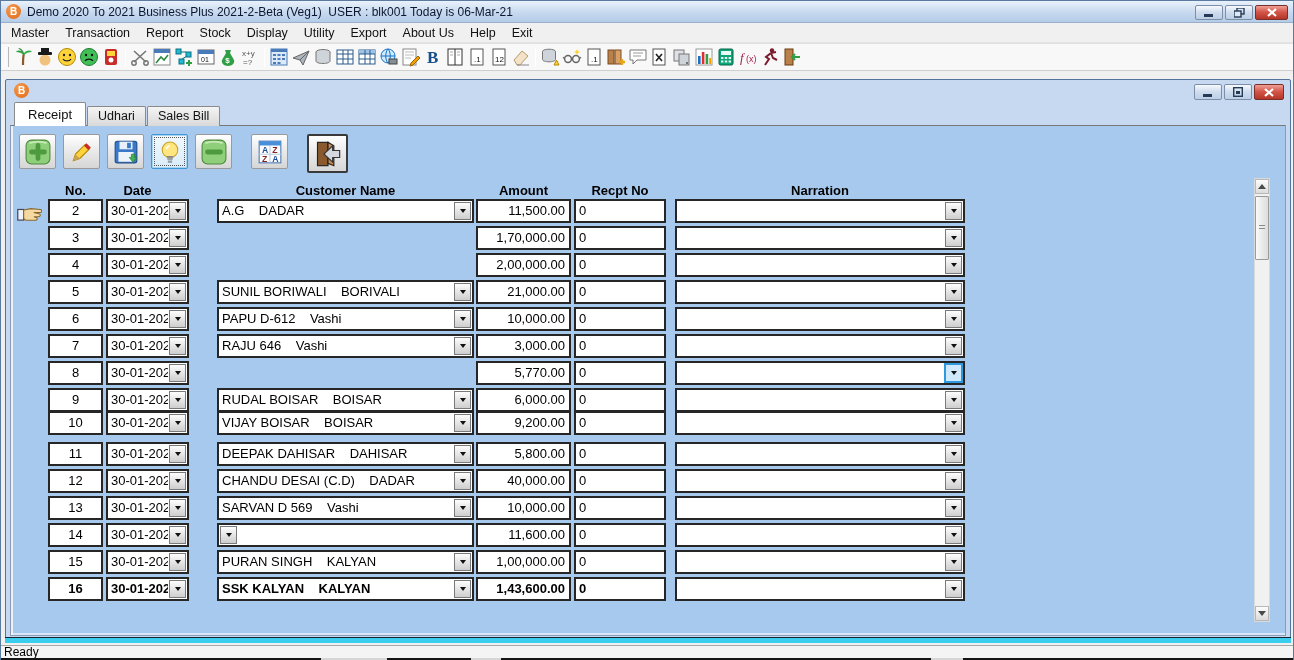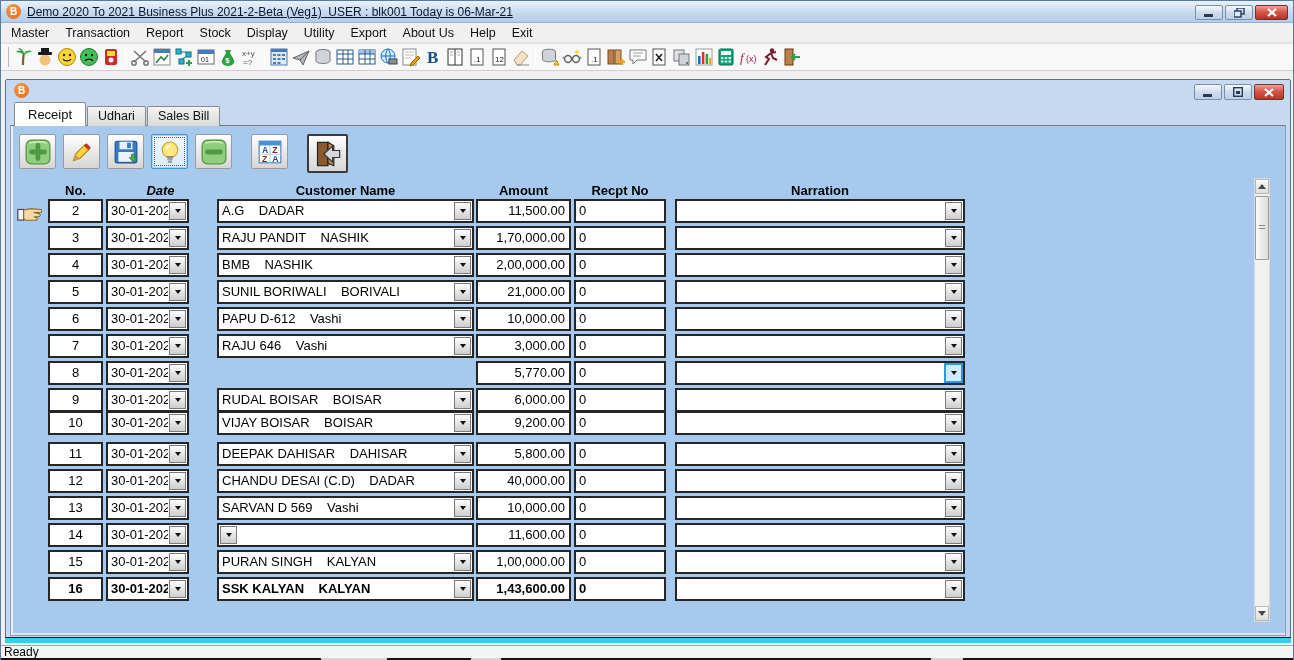--- a/index.html
+++ b/index.html
@@ -6,21 +6,21 @@
   html,body { width:1294px; height:660px; overflow:hidden; }
   body { font-family:"Liberation Sans", sans-serif; background:#f0f0f0; position:relative; }
   #app { position:absolute; inset:0; border:1px solid #5a7aa0; background:#f0f0f0; }
 
   
   #titlebar { position:absolute; left:0; top:0; right:0; height:22px;
     background:linear-gradient(#e9f2fb, #c4d7ee 60%, #b5cce8);
     border-bottom:1px solid #98aecb; display:flex; align-items:center; padding-left:5px; }
   .b-icon { width:15px; height:15px; border-radius:50%; background:radial-gradient(circle at 35% 30%, #f59a52, #e06a14);
     color:#fff; font-weight:bold; font-size:10px; line-height:15px; text-align:center; flex:0 0 auto; }
-  #title-text { margin-left:6px; font-size:12px; color:#0d1630; white-space:pre;text-decoration:underline; }
+  #title-text { margin-left:6px; font-size:12px; color:#0d1630; white-space:pre; }
   .winbtns { position:absolute; top:4px; right:5px; display:flex; gap:2px; }
   .wbtn { width:28px; height:15px; border:1px solid #7c8ea8; border-radius:2px;
     background:linear-gradient(#f6fafd,#cfdced 50%,#bccfe6); display:flex; align-items:center; justify-content:center; }
   .wbtn.close { width:33px; background:linear-gradient(#f0a098,#d4584a 45%,#b33527); border-color:#7a3028; }
   .wbtn svg { display:block; }
 
   
   #menubar { position:absolute; left:0; top:22px; right:0; height:20px; background:#f0f0f0;
     display:flex; align-items:center; padding-left:2px; border-bottom:1px solid #e3e3e3; }
   .menu-item { font-size:12.5px; color:#111; padding:2px 8px; white-space:pre; }
@@ -58,21 +58,21 @@
   #actions { position:absolute; left:8px; top:8px; display:flex; align-items:flex-start; gap:7px; }
   .act-btn { width:37px; height:35px; border:1px solid #9a9a9a; border-radius:2px;
     background:linear-gradient(#ffffff,#e9e9e9 50%,#d6d6d6); display:flex; align-items:center; justify-content:center; }
   .act-btn.focused { border-color:#3d96d8; background:linear-gradient(#f2f9ff,#d8ecfa); outline:1px dotted #555; outline-offset:-4px; box-shadow:0 0 0 1px #a8d4f0 inset; }
   .act-btn.gap { margin-left:12px; }
   .act-btn.exit-big { width:41px; height:39px; border:2px solid #3a3a3a; margin-left:12px; }
 
   
   .col-label { position:absolute; top:57px; height:16px; font-size:13px; font-weight:bold; color:#000; text-align:center; }
   .cl-0 { left:37px;  width:55px; }
-  .cl-1 { left:108px;  width:83px;font-style:italic; }
+  .cl-1 { left:85px;  width:83px; }
   .cl-2 { left:206px; width:257px; }
   .cl-3 { left:465px; width:95px; }
   .cl-4 { left:563px; width:92px; }
   .cl-5 { left:664px; width:290px; }
 
   
   #rows { position:absolute; left:0; top:73px; right:0; height:420px; }
   .grid-row { position:absolute; left:0; right:0; height:24px; }
   .fld { position:absolute; height:24px; background:#fff; border:2px solid #262626; font-size:13px; color:#000; line-height:20px; overflow:hidden; }
   .c-no   { left:37px;  width:55px; text-align:center; }
@@ -533,45 +533,33 @@
             </div>
           </div>
           <div class="grid-row" style="top: 27px;">
             <div class="fld c-no">3</div>
             <div class="fld combo c-date">
               <div class="val">30-01-2021</div>
               <div class="dbtn">
                 <i></i>
               </div>
             </div>
-            <div class="fld combo c-cust">
-              <div class="val">RAJU PANDIT    NASHIK</div>
-              <div class="dbtn">
-                <i></i>
-              </div>
-            </div>
             <div class="fld c-amt">1,70,000.00</div>
             <div class="fld c-rcpt">0</div>
             <div class="fld combo c-narr">
               <div class="val"></div>
               <div class="dbtn">
                 <i></i>
               </div>
             </div>
           </div>
           <div class="grid-row" style="top: 54px;">
             <div class="fld c-no">4</div>
             <div class="fld combo c-date">
               <div class="val">30-01-2021</div>
-              <div class="dbtn">
-                <i></i>
-              </div>
-            </div>
-            <div class="fld combo c-cust">
-              <div class="val">BMB    NASHIK</div>
               <div class="dbtn">
                 <i></i>
               </div>
             </div>
             <div class="fld c-amt">2,00,000.00</div>
             <div class="fld c-rcpt">0</div>
             <div class="fld combo c-narr">
               <div class="val"></div>
               <div class="dbtn">
                 <i></i>

